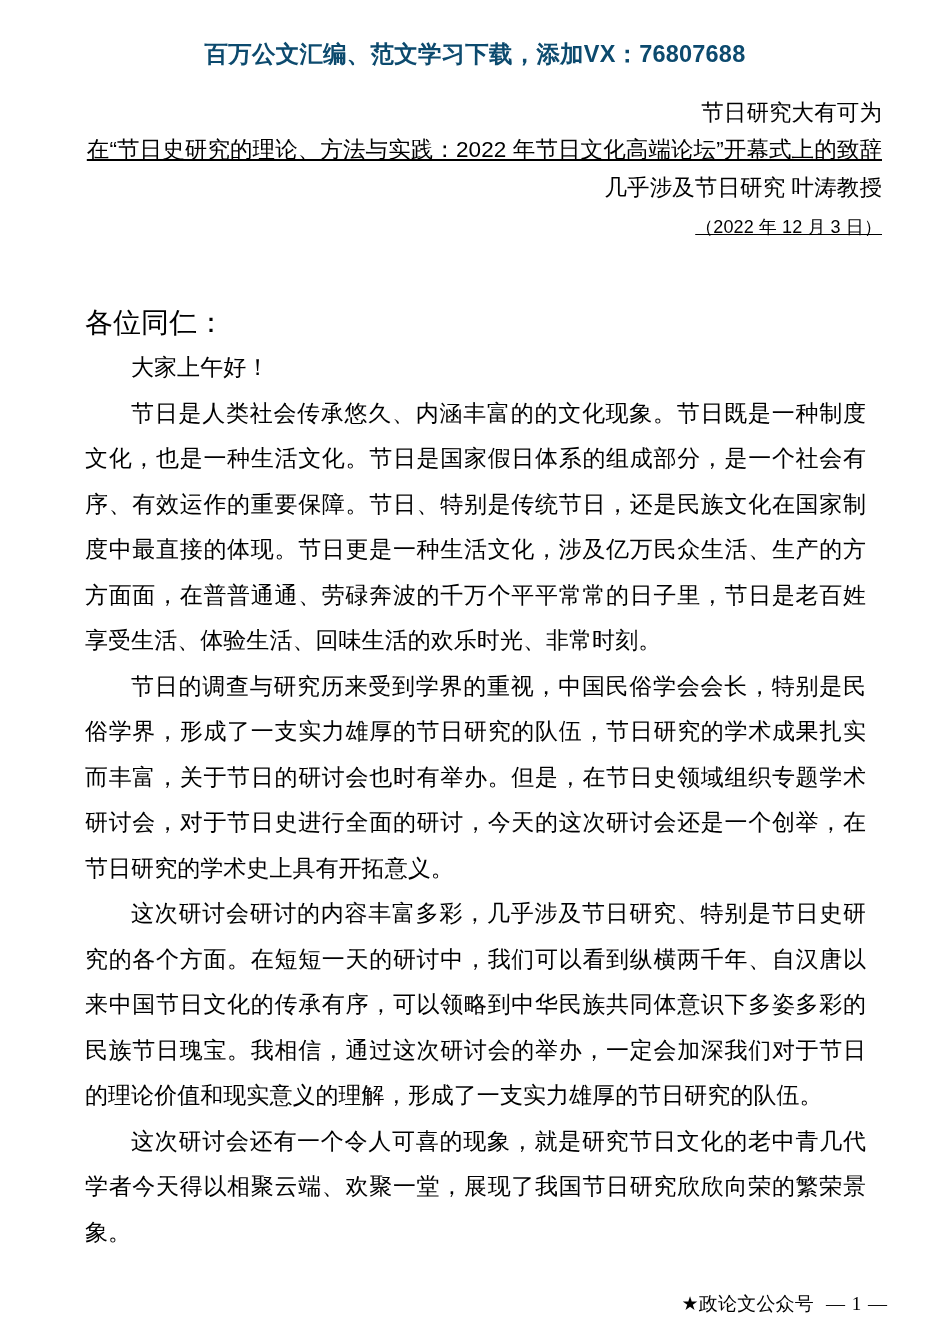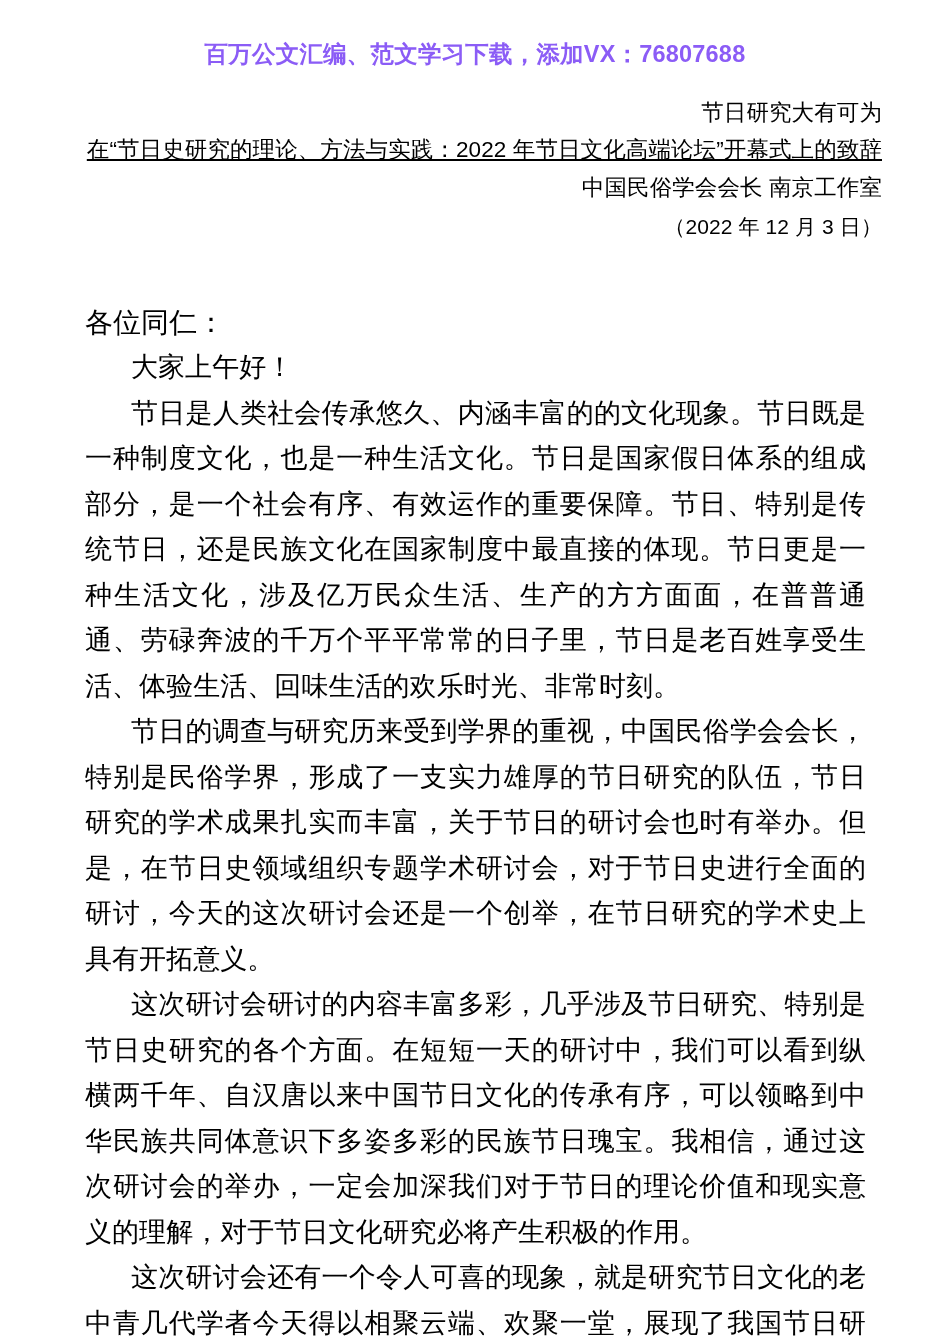--- a/index.html
+++ b/index.html
@@ -63,39 +63,40 @@
   .title-sub {
     font-size: 22.5px;
     line-height: 37px;
     text-decoration: underline;
   }
   .title-author {
     font-size: 22.5px;
     line-height: 40px;
   }
   .title-date {
-    font-size: 21px;
+    font-size: 18px;
     line-height: 38px;
+    text-decoration: underline;
   }
 
   
   .body-block {
     position: absolute;
     top: 300px;
     left: 85px;
     width: 781px;
   }
   .salutation {
     font-size: 28px;
     line-height: 45px;
     text-align: justify;
     text-align-last: left;
   }
   .para {
-    font-size: 27px;
+    font-size: 23px;
     line-height: 45.5px;
     text-align: justify;
     text-align-last: left;
     text-indent: 46px;
     margin: 0;
     letter-spacing: 0.05px;
     word-break: break-all;
   }
 
   
@@ -126,32 +127,38 @@
     margin-left: 12px;
     letter-spacing: 1px;
     font-family: "Liberation Serif", "DejaVu Serif", serif;
   }
 </style>
 </head>
 <body>
 
 <div class="page">
 
-  <div class="promo-header" style="color: #8b5cf6;">百万公文汇编、范文学习下载，添加VX：76807688</div>
+  <div class="promo-header" style="color: #0c4a6e;">百万公文汇编、范文学习下载，添加VX：76807688</div>
 
   <div class="title-block">
     <div class="title-line title-main">节日研究大有可为</div>
     <div class="title-line title-sub wrapline">在“节日史研究的理论、方法与实践：2022 年节日文化高端论坛”开幕式上的致辞</div>
-    <div class="title-line title-author">中国民俗学会会长  南京工作室</div>
+    <div class="title-line title-author">几乎涉及节日研究  叶涛教授</div>
     <div class="title-line title-date">（2022 年 12 月 3 日）</div>
   </div>
 
   <div class="body-block">
     <div class="salutation">各位同仁：</div>
     <p class="para">大家上午好！</p>
     <p class="para">节日是人类社会传承悠久、内涵丰富的的文化现象。节日既是一种制度文化，也是一种生活文化。节日是国家假日体系的组成部分，是一个社会有序、有效运作的重要保障。节日、特别是传统节日，还是民族文化在国家制度中最直接的体现。节日更是一种生活文化，涉及亿万民众生活、生产的方方面面，在普普通通、劳碌奔波的千万个平平常常的日子里，节日是老百姓享受生活、体验生活、回味生活的欢乐时光、非常时刻。</p>
     <p class="para">节日的调查与研究历来受到学界的重视，中国民俗学会会长，特别是民俗学界，形成了一支实力雄厚的节日研究的队伍，节日研究的学术成果扎实而丰富，关于节日的研讨会也时有举办。但是，在节日史领域组织专题学术研讨会，对于节日史进行全面的研讨，今天的这次研讨会还是一个创举，在节日研究的学术史上具有开拓意义。</p>
-    <p class="para">这次研讨会研讨的内容丰富多彩，几乎涉及节日研究、特别是节日史研究的各个方面。在短短一天的研讨中，我们可以看到纵横两千年、自汉唐以来中国节日文化的传承有序，可以领略到中华民族共同体意识下多姿多彩的民族节日瑰宝。我相信，通过这次研讨会的举办，一定会加深我们对于节日的理论价值和现实意义的理解，对于节日文化研究必将产生积极的作用。</p>
+    <p class="para">这次研讨会研讨的内容丰富多彩，几乎涉及节日研究、特别是节日史研究的各个方面。在短短一天的研讨中，我们可以看到纵横两千年、自汉唐以来中国节日文化的传承有序，可以领略到中华民族共同体意识下多姿多彩的民族节日瑰宝。我相信，通过这次研讨会的举办，一定会加深我们对于节日的理论价值和现实意义的理解，形成了一支实力雄厚的节日研究的队伍。</p>
     <p class="para">这次研讨会还有一个令人可喜的现象，就是研究节日文化的老中青几代学者今天得以相聚云端、欢聚一堂，展现了我国节日研究欣欣向荣的繁荣景象。</p>
   </div>
 
+  <div class="footer">
+    <div class="footer-inner">
+      <span class="footer-mark">★政论文公众号</span>
+      <span class="footer-pageno">— 1 —</span>
+    </div>
+  </div>
 
 </div>
 
 </body></html>

